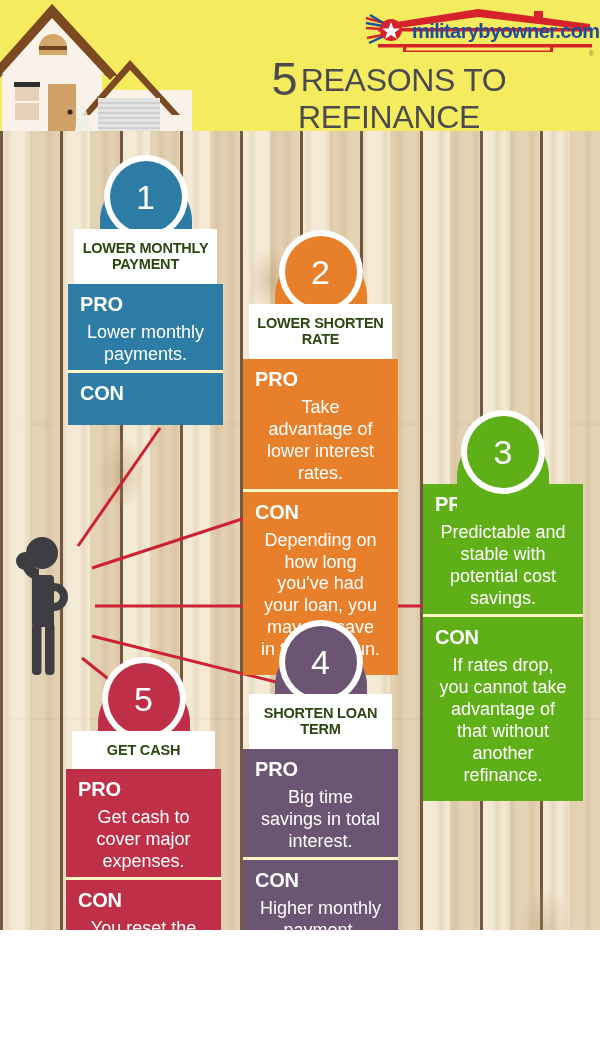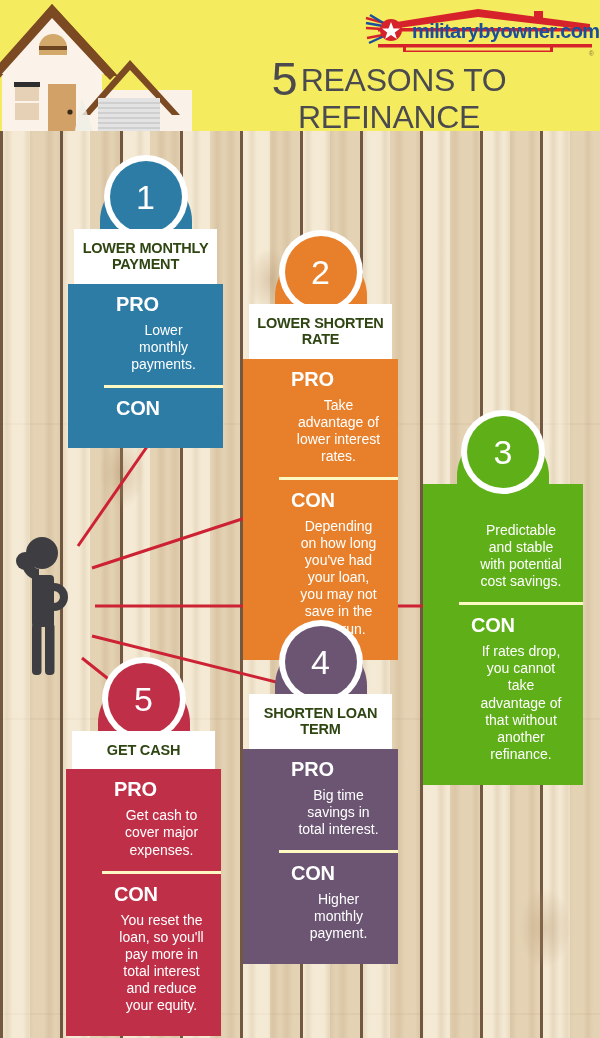--- a/index.html
+++ b/index.html
@@ -7,21 +7,21 @@
     padding: 0;
     background: #ffffff;
   }
   body {
     font-family: "Liberation Sans", sans-serif;
   }
 
   #page {
     position: relative;
     width: 600px;
-    height: 1038px;
+    height: 930px;
     overflow: hidden;
     background: #be185d;
   }
 
   
   .wood-bg {
     position: absolute;
     left: 0;
     top: 128px;
     width: 600px;
@@ -218,36 +218,35 @@
     font-size: 14.5px;
     font-weight: bold;
     line-height: 1.13;
     letter-spacing: -0.2px;
     z-index: 2;
   }
   .card-body {
     padding: 0 0 10px;
   }
   .section {
-    padding: 9px 12px 12px;
-    margin-left: 36px;
+    padding: 9px 12px 4px;
   }
   .section.con {
     border-top: 3px solid #fef9c3;
   }
   .sec-label {
     color: #ffffff;
     font-size: 20px;
     font-weight: bold;
     letter-spacing: -0.2px;
     margin-bottom: 6px;
   }
   .sec-text {
     color: #ffffff;
-    font-size: 14px;
+    font-size: 18px;
     line-height: 1.22;
     text-align: center;
     padding: 0 4px;
   }
 
   
 </style>
 </head>
 <body>
 

